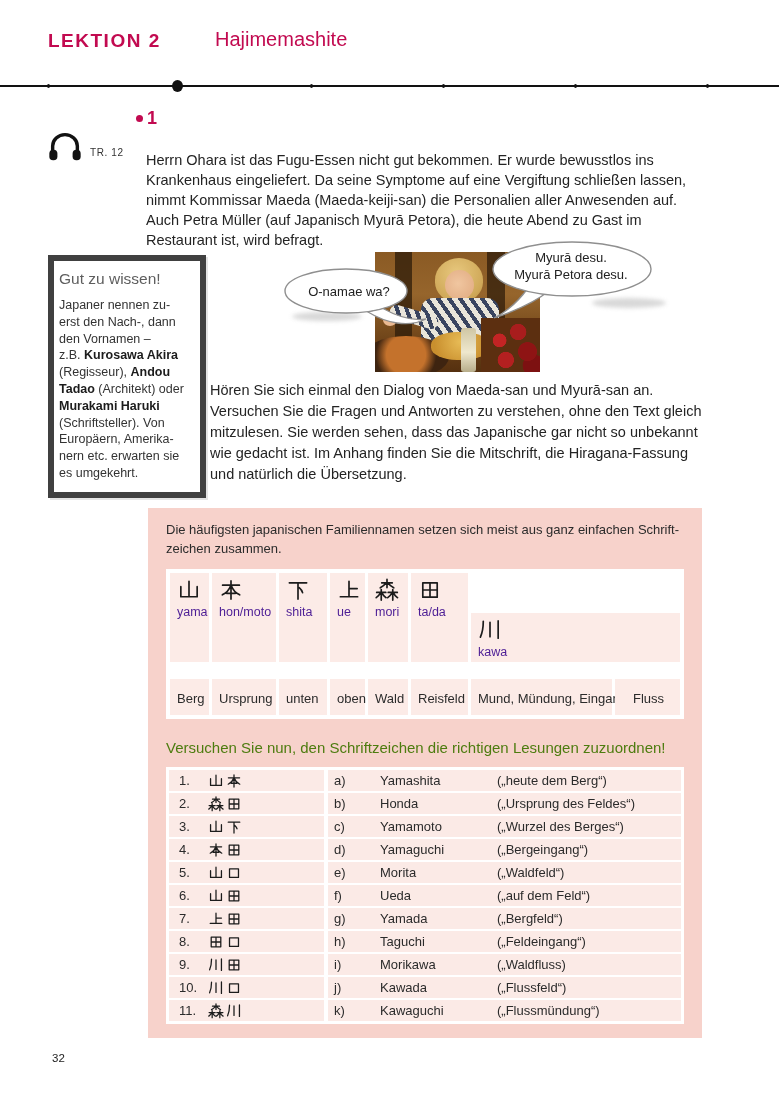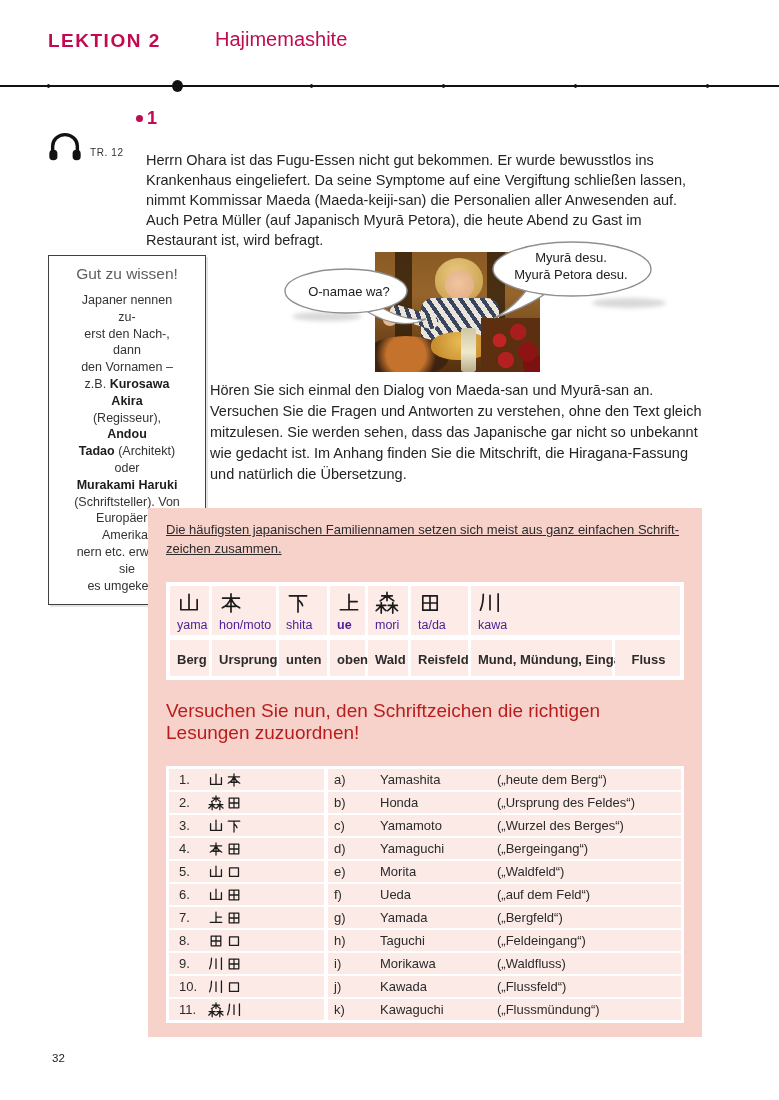--- a/index.html
+++ b/index.html
@@ -24,53 +24,53 @@
 
   
   .sec-bullet{position:absolute;left:136px;top:115px;width:7px;height:7px;border-radius:50%;background:var(--crimson);}
   .sec-number{position:absolute;left:147px;top:108px;font-size:18px;font-weight:bold;color:var(--crimson);}
   .audio-icon{position:absolute;left:46px;top:130px;width:38px;height:34px;}
   .track-label{position:absolute;left:90px;top:147px;font-size:10px;letter-spacing:.6px;color:#333;}
   .intro-par{position:absolute;left:146px;top:150px;width:566px;font-size:14.5px;line-height:20px;color:var(--ink);}
 
   
   .info-box{position:absolute;left:48px;top:255px;width:158px;min-height:231px;background:#fff;
-    border:1px solid #404040;box-shadow:2px 2px 0 #e4e4e4;padding:9px 23px 10px;text-align:center;}
+    border:6px solid #404040;box-shadow:2px 2px 0 #e4e4e4;padding:9px 5px 10px;}
   .info-box-title{font-size:15.5px;color:#5e5e5e;margin:0 0 9px 0;font-weight:normal;}
   .info-box-body{font-size:12.5px;line-height:16.8px;color:#333;}
   .info-box-body b{color:#1c1c1c;}
 
   
   .photo{position:absolute;left:375px;top:252px;width:165px;height:120px;overflow:hidden;
     background:linear-gradient(180deg,#8a5a24 0%,#96652c 35%,#6d4318 75%,#55300f 100%);}
   .ph{position:absolute;}
   .bubble-svg{position:absolute;}
   .bubble-text-left{position:absolute;left:288px;top:284px;width:122px;text-align:center;
     font-size:13px;color:#222;z-index:6;}
   .bubble-text-right{position:absolute;left:495px;top:249px;width:152px;text-align:center;
     font-size:13px;line-height:17px;color:#222;z-index:6;}
 
   .listen-par{position:absolute;left:210px;top:380px;width:502px;font-size:14.5px;line-height:21px;color:var(--ink);}
 
   
   .kanji-box{position:absolute;left:148px;top:508px;width:554px;min-height:484px;
     background:var(--pink-box);padding:12px 18px 14px;}
   .kanji-box-title{font-size:15px;font-weight:bold;color:var(--crimson);margin:0 0 9px 0;}
-  .kanji-box-intro{font-size:13px;line-height:19px;color:#2b2b2b;margin-bottom:24px;text-decoration:underline;}
+  .kanji-box-intro{font-size:13px;line-height:19px;color:#2b2b2b;margin-bottom:11px;}
 
   .kj-table{background:#fff;padding:4px;margin-bottom:20px;}
   .kj-row{display:flex;gap:3px;}
-  .kj-row + .kj-row{margin-top:5px;font-weight:bold;}
+  .kj-row + .kj-row{margin-top:17px;}
   .kj-cell{background:var(--pink-cell);padding:5px 5px 3px 7px;flex-shrink:0;}
   .kj-cell.last{flex-grow:1;}
   .kj-glyph{display:block;height:25px;}
   .kj-reading{font-size:12.5px;color:#4c1d95;margin-top:2px;white-space:nowrap;}
   .kj-meaning{font-size:13px;color:#2b2b2b;padding-top:7px;padding-bottom:6px;white-space:nowrap;}
 
-  .ex-prompt{font-size:19px;color:#b91c1c;margin-bottom:22px;}
+  .ex-prompt{font-size:15px;color:#4d7c0f;margin-bottom:11px;}
   .ex-table{background:#fff;padding:3px;}
   .ex-row{display:flex;gap:4px;height:21px;}
   .ex-row + .ex-row{margin-top:2px;}
   .ex-left{width:155px;background:var(--pink-row);display:flex;align-items:center;flex-shrink:0;}
   .ex-num{width:39px;padding-left:10px;font-size:13px;color:#2b2b2b;}
   .ex-kanji{display:flex;gap:2px;align-items:center;}
   .ex-right{flex:1;background:var(--pink-row);display:flex;align-items:center;}
   .ex-letter{width:52px;padding-left:6px;font-size:13px;color:#2b2b2b;}
   .ex-name{width:117px;font-size:13px;color:#2b2b2b;}
   .ex-gloss{flex:1;font-size:13px;color:#2b2b2b;}
@@ -163,39 +163,39 @@
                 <path d="M15 30 H85 M50 12 V88 M48 33 C42 50 30 62 14 70 M52 33 C58 50 70 62 86 70 M32 64 H68" fill="none" stroke="#1c1c1c" stroke-width="7" stroke-linecap="round" stroke-linejoin="round"></path>
               </svg></div>
             <div class="kj-reading">hon/moto</div>
           </div>
           <div class="kj-cell" style="width: 48px;">
             <div class="kj-glyph"><svg viewBox="0 0 100 100" width="24" height="24">
                 <path d="M14 20 H86 M50 20 V88 M55 40 C62 46 67 53 69 61" fill="none" stroke="#1c1c1c" stroke-width="7" stroke-linecap="round" stroke-linejoin="round"></path>
               </svg></div>
             <div class="kj-reading">shita</div>
           </div>
-          <div class="kj-cell" style="width: 35px; font-weight: bold;">
+          <div class="kj-cell" style="width: 35px;">
             <div class="kj-glyph"><svg viewBox="0 0 100 100" width="24" height="24">
                 <path d="M50 14 V78 M53 44 H84 M14 78 H86" fill="none" stroke="#1c1c1c" stroke-width="7" stroke-linecap="round" stroke-linejoin="round"></path>
               </svg></div>
             <div class="kj-reading">ue</div>
           </div>
           <div class="kj-cell" style="width: 40px;">
             <div class="kj-glyph"><svg viewBox="0 0 100 100" width="24" height="24">
                 <path d="M28 20 H72 M50 6 V40 M45 22 C38 31 30 37 22 41 M55 22 C62 31 70 37 78 41 M7 60 H45 M26 48 V92 M23 62 C18 71 12 77 5 82 M29 62 C33 71 39 78 46 82 M55 60 H93 M74 48 V92 M71 62 C66 71 60 77 53 82 M77 62 C81 71 87 78 94 82" fill="none" stroke="#1c1c1c" stroke-width="7" stroke-linecap="round" stroke-linejoin="round"></path>
               </svg></div>
             <div class="kj-reading">mori</div>
           </div>
           <div class="kj-cell" style="width: 57px;">
             <div class="kj-glyph"><svg viewBox="0 0 100 100" width="24" height="24">
                 <path d="M20 20 H80 V80 H20 Z M50 20 V80 M20 50 H80" fill="none" stroke="#1c1c1c" stroke-width="7" stroke-linecap="round" stroke-linejoin="round"></path>
               </svg></div>
             <div class="kj-reading">ta/da</div>
           </div>
-          <div class="kj-cell last" style="width: 64px;">
+          <div class="kj-cell last" style="width: 64px; margin-top: 40px;">
             <div class="kj-glyph"><svg viewBox="0 0 100 100" width="24" height="24">
                 <path d="M22 14 C22 42 18 62 10 80 M50 18 V78 M84 12 V84" fill="none" stroke="#1c1c1c" stroke-width="7" stroke-linecap="round" stroke-linejoin="round"></path>
               </svg></div>
             <div class="kj-reading">kawa</div>
           </div>
         </div>
         <div class="kj-row">
           <div class="kj-cell" style="width: 39px;">
             <div class="kj-meaning">Berg</div>
           </div>

